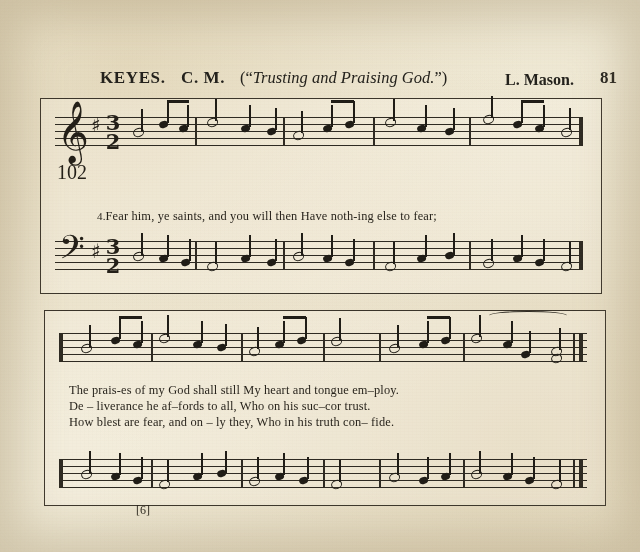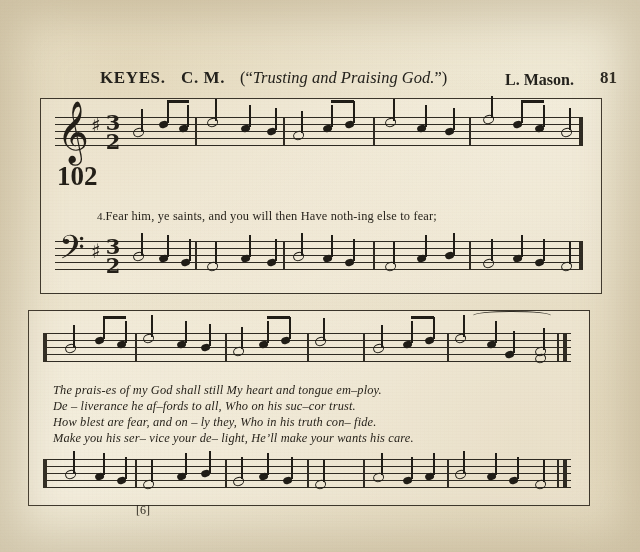--- a/index.html
+++ b/index.html
@@ -90,21 +90,21 @@
     color: #23211c;
   }
 
   
   .system {
     position: absolute;
     border: 1.5px solid #3a342a;
     background: rgba(255,253,245,0.25);
   }
   .sys1 { left: 40px; top: 98px; width: 560px; height: 194px; }
-  .sys2 { left: 28px; top: 310px; width: 560px; height: 194px; font-style: italic; }
+  .sys2 { left: 44px; top: 310px; width: 560px; height: 194px; }
 
   
   .staff {
     position: absolute;
   }
   .staff .line {
     position: absolute;
     left: 0;
     width: 100%;
     height: 1px;
@@ -175,22 +175,22 @@
   .slur {
     position: absolute;
     border-top: 1.4px solid #2e2a22;
     border-radius: 50%;
     height: 8px;
   }
 
   
   .hymn-number {
     position: absolute;
-    font-size: 27px;
-    font-weight: bold;
+    font-size: 20px;
+    font-weight: normal;
     color: #231f18;
   }
   .lyric-line {
     position: absolute;
     font-size: 12.4px;
     color: #231f18;
     white-space: nowrap;
     letter-spacing: 0.15px;
   }
   .verse-num {
@@ -411,21 +411,20 @@
       <div class="barline" style="left:264px; top:0; height:29px;"></div>
       <div class="barline" style="left:320px; top:0; height:29px;"></div>
       <div class="barline" style="left:404px; top:0; height:29px;"></div>
       <div class="barline thick" style="left:520px; top:0; height:29px;"></div>
       <div class="barline" style="left:514px; top:0; height:29px;"></div>
     </div>
 
     <div class="lyric-line" style="left:24px; top:72px;">The   prais-es  of      my  God shall still   My     heart and tongue em–ploy.</div>
     <div class="lyric-line" style="left:24px; top:88px;">De – liverance he    af–fords to   all,  Who    on  his    suc–cor   trust.</div>
     <div class="lyric-line" style="left:24px; top:104px;">How blest are fear,  and   on – ly   they,  Who    in    his    truth con– fide.</div>
-    <div class="lyric-line" style="left:24px; top:120px;">Make  you his  ser– vice  your de– light,  He’ll make your wants his   care.</div>
 
     <div class="staff" style="left:14px; top:148px; width:528px; height:29px;">
       <div class="line l0"></div>
       <div class="line l1"></div>
       <div class="line l2"></div>
       <div class="line l3"></div>
       <div class="line l4"></div>
 
       <div class="barline thick" style="left:0px; top:0; height:29px;"></div>
 

